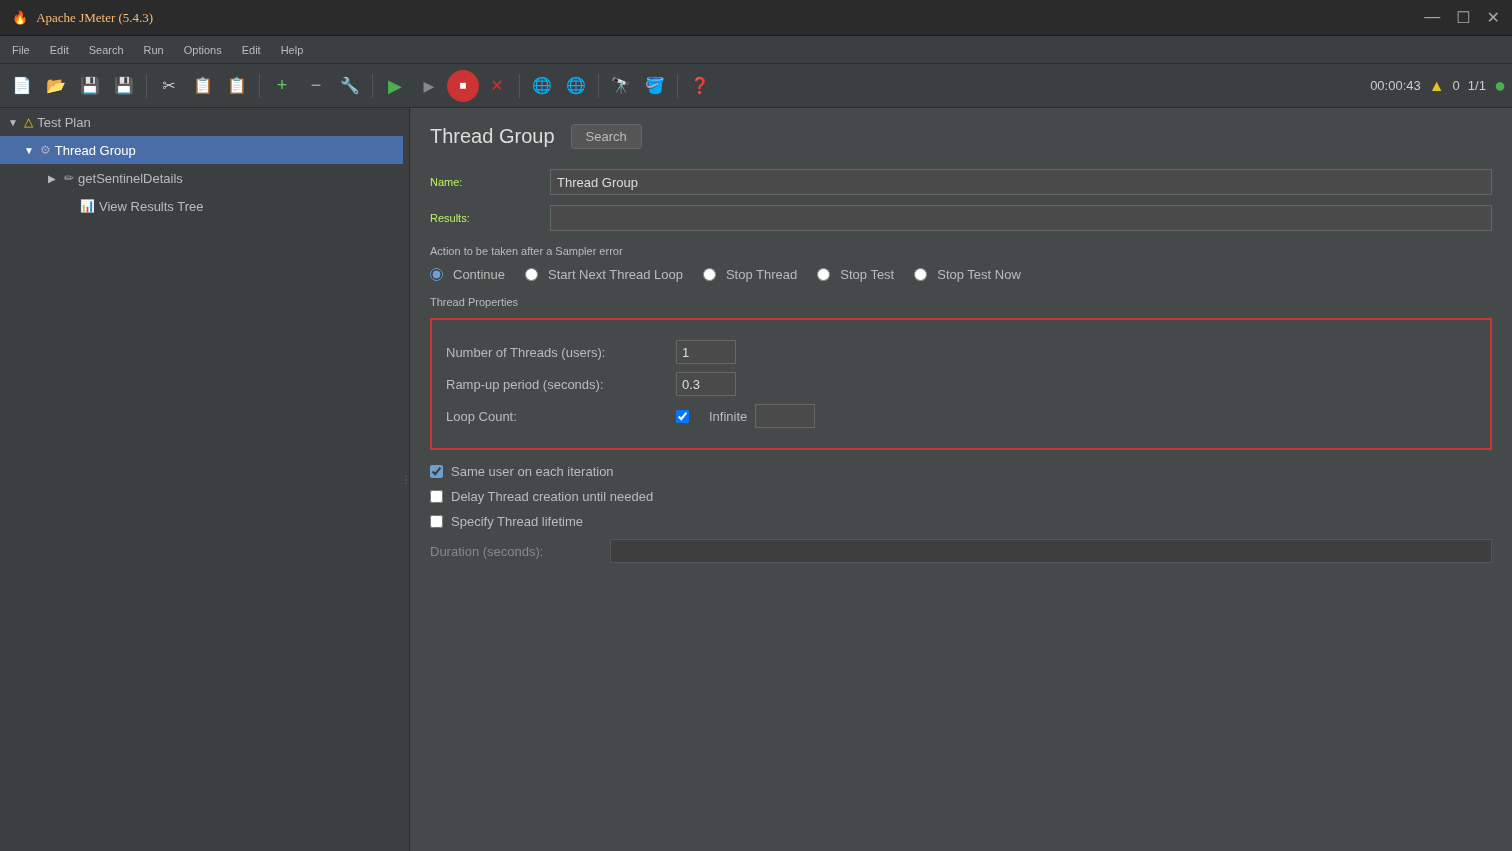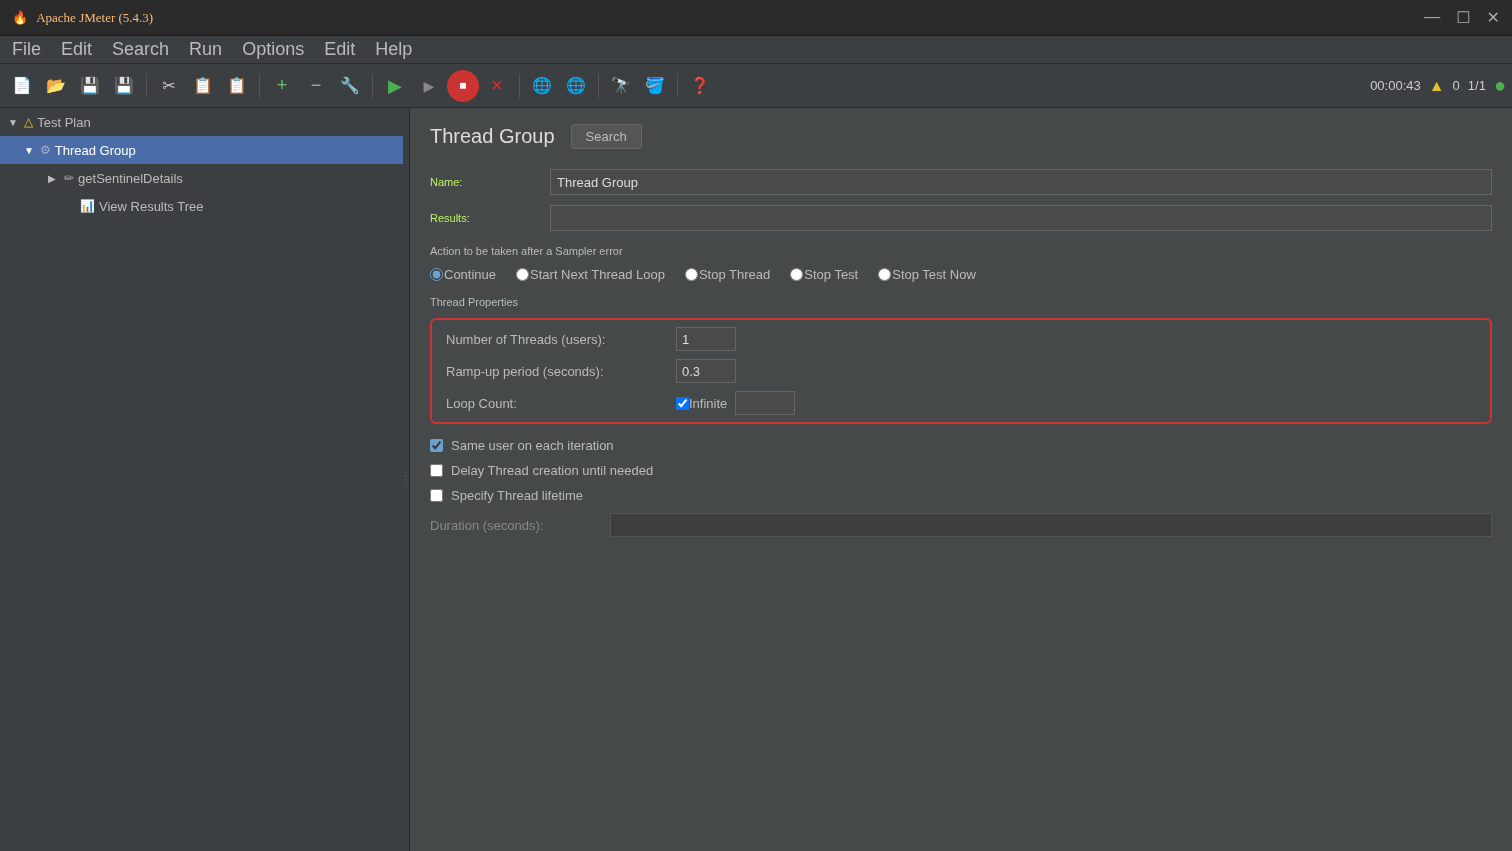--- a/index.html
+++ b/index.html
@@ -26,21 +26,21 @@
       display: flex;
       align-items: center;
       padding: 0 4px;
       border-bottom: 1px solid #2b2b2b;
       gap: 4px;
     }
     .menu-item {
       padding: 2px 8px;
       cursor: pointer;
       color: #bbbbbb;
-      font-size: 18px;
+      font-size: 11px;
       border-radius: 2px;
     }
 
     
     .toolbar {
       background: #3c3f41;
       height: 44px;
       display: flex;
       align-items: center;
       padding: 0 6px;
@@ -164,32 +164,32 @@
     .radio-group {
       display: flex;
       align-items: center;
       gap: 20px;
       margin-bottom: 14px;
       flex-wrap: wrap;
     }
     .radio-option {
       display: flex;
       align-items: center;
-      gap: 1px;
+      gap: 10px;
       cursor: pointer;
       color: #bbbbbb;
       font-size: 13px;
     }
     .radio-option input[type=radio] { cursor: pointer; accent-color: #6d9fcf; }
 
     
     .thread-props-box {
       border: 2px solid #cc3333;
-      border-radius: 6px;
-      padding: 7px 14px;
+      border-radius: 0;
+      padding: 20px 14px;
       margin-bottom: 14px;
       background: #45494a;
     }
     .thread-props-row {
       display: flex;
       align-items: center;
       margin-bottom: 8px;
     }
     .thread-props-row:last-child { margin-bottom: 0; }
     .thread-props-label {
@@ -391,21 +391,21 @@
         <input class="thread-props-input" type="text" value="1" style="">
       </div>
 
       <div class="thread-props-row">
         <span class="thread-props-label">Ramp-up period (seconds):</span>
         <input class="thread-props-input" type="text" value="0.3" style="">
       </div>
 
       <div class="thread-props-row">
         <span class="thread-props-label">Loop Count:</span>
-        <label class="radio-option" style="gap:0;">
+        <label class="radio-option" style="gap:20px;">
           <input type="checkbox" checked="" style="">
           <span>Infinite</span>
         </label>
         <input class="thread-props-input" type="text" value="" style="margin-left: 8px;">
       </div>
     </div>
 
     <label class="checkbox-option">
       <input type="checkbox" checked="" style="">
       <span>Same user on each iteration</span>

